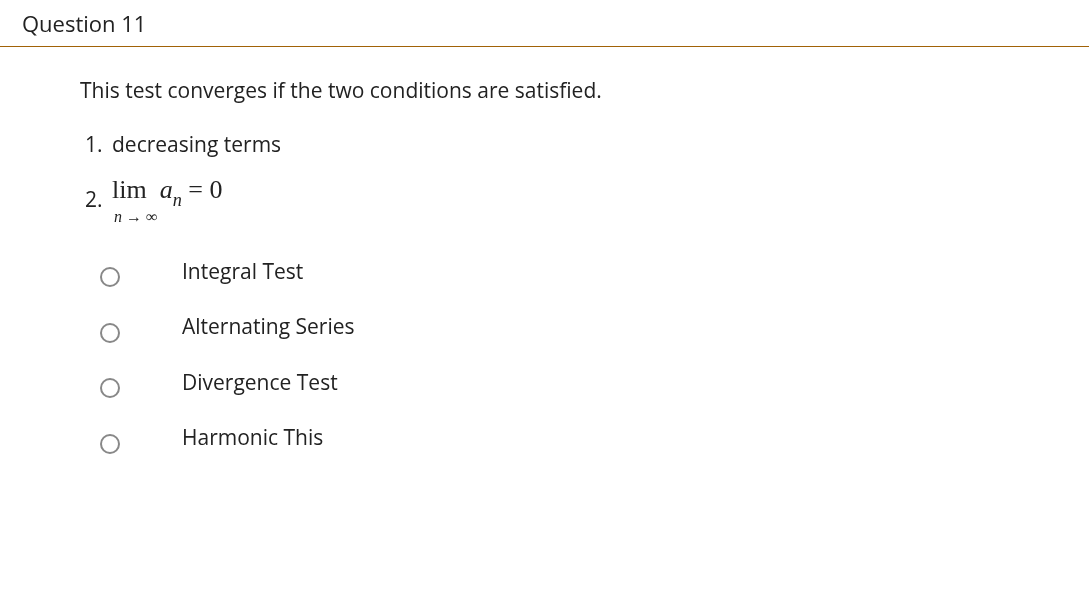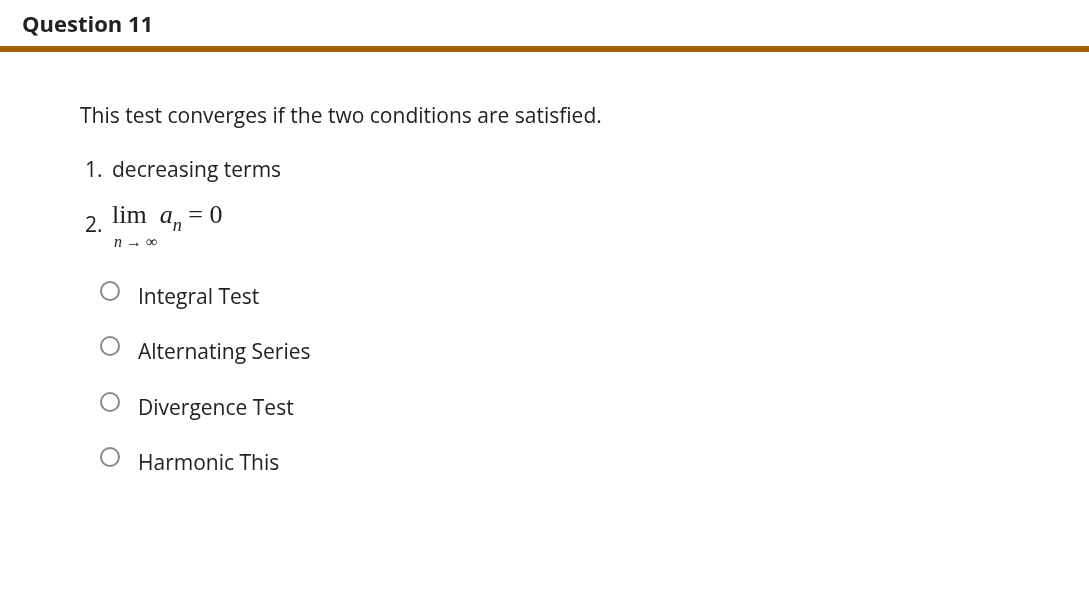--- a/index.html
+++ b/index.html
@@ -8,33 +8,32 @@
       box-sizing: border-box;
     }
     body {
       font-family: "Open Sans", "Helvetica Neue", Arial, sans-serif;
       background: #fff;
       color: #222;
       padding: 0;
       width: 1089px;
     }
     .question-header {
-      font-weight: 700;
+      font-weight: 400;
       font-size: 22px;
       padding: 8px 0 8px 22px;
-      border-bottom: 6px solid #a16207;
+      border-bottom: 1px solid #a16207;
     }
     .content {
       padding: 28px 0 0 80px;
       font-size: 21px;
       line-height: 1.5;
     }
     .prompt {
       margin-bottom: 22px;
-      margin-top: 20px;
     }
     .cond-list {
       list-style: decimal;
       padding-left: 28px;
       margin-bottom: 30px;
     }
     .cond-list li {
       margin-bottom: 16px;
       padding-left: 4px;
     }
@@ -64,23 +63,24 @@
       font-size: 0.7em;
       vertical-align: sub;
       position: relative;
       top: 2px;
     }
     .options {
       padding-left: 20px;
     }
     .option-row {
       display: flex;
-      align-items: flex-start;
+      align-items: flex-end;
       margin-bottom: 24px;
       cursor: pointer;
+      gap: 44px;
     }
     .radio-circle {
       width: 20px;
       height: 20px;
       border: 2px solid #888;
       border-radius: 50%;
       margin-right: 18px;
       flex: 0 0 20px;
       background: #fff;
     }

